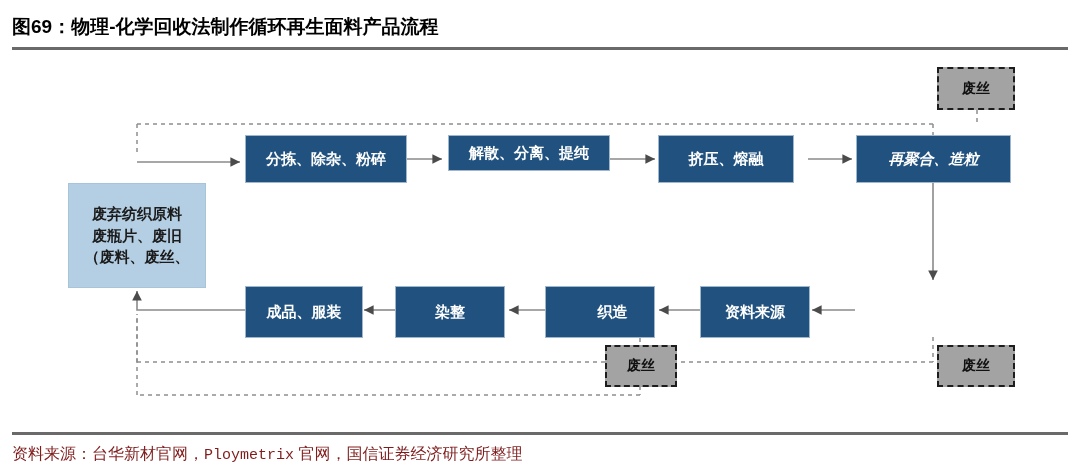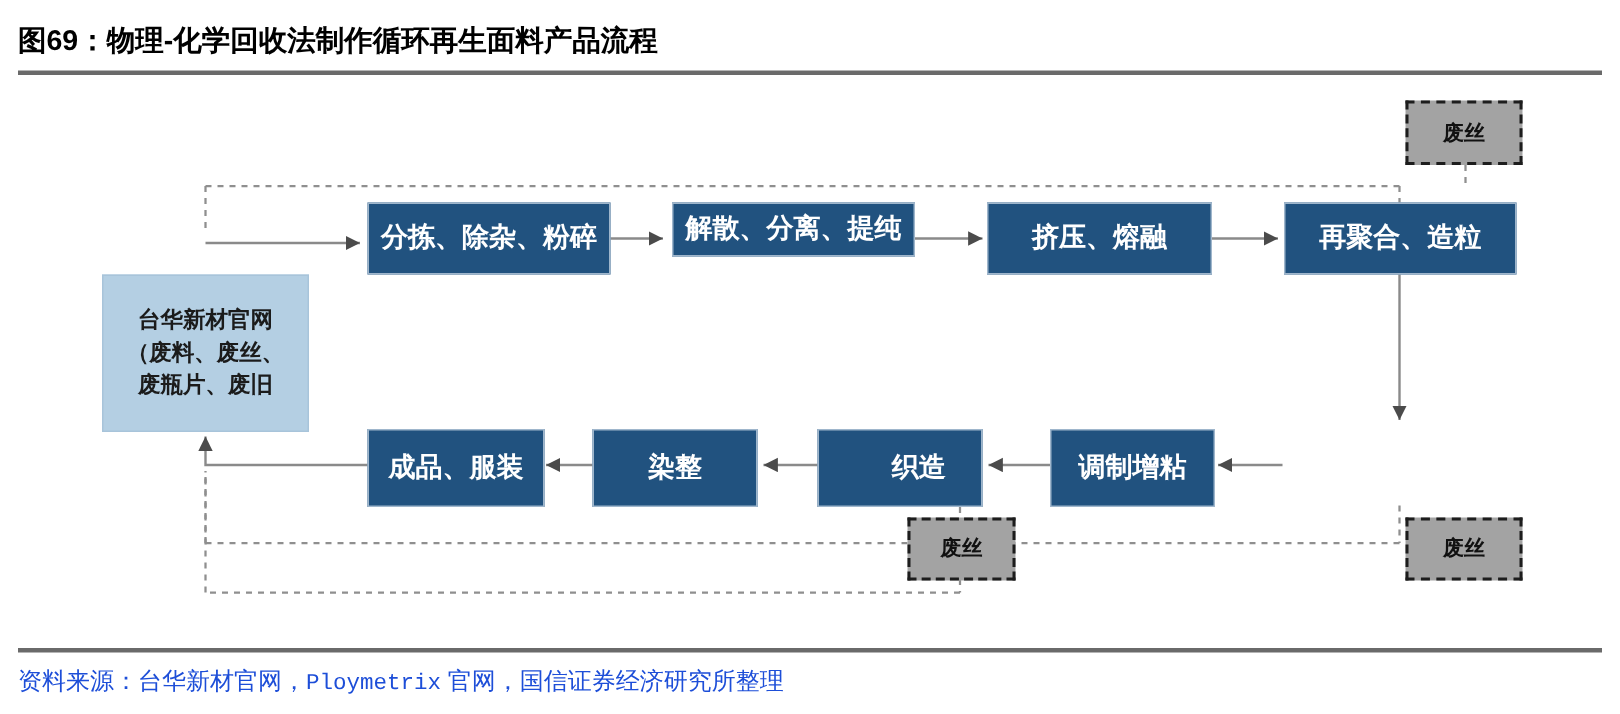--- a/index.html
+++ b/index.html
@@ -33,21 +33,21 @@
   .rule-bottom{
     position:absolute;
     left:12px; top:432px;
     width:1056px; height:3px;
     background:#6a6a6a;
   }
   .source{
     position:absolute;
     left:12px; top:444px;
     font-size:16px;
-    color:#1d4ed8;
+    color:#7f1d1d;
     white-space:nowrap;
   }
   .source .mono{font-family:"Liberation Mono","DejaVu Sans Mono",monospace;font-size:15px;}
 
   
   #flow{position:absolute;left:0;top:52px;width:1080px;height:378px;}
   #wires{position:absolute;left:0;top:0;width:1080px;height:378px;}
 
   .node{
     position:absolute;
@@ -55,21 +55,21 @@
     display:flex;
     align-items:center;
     justify-content:center;
     text-align:center;
     line-height:1.22;
   }
   .node.dark{
     background:#21527f;
     border:1px solid #9fb6cc;
     color:#ffffff;
-    font-size:18px;
+    font-size:15px;
     font-weight:bold;
   }
   .node.light{
     background:#b4cfe3;
     border:1px solid #a8c4da;
     color:#1b1b1b;
     font-size:15px;
     font-weight:bold;
     line-height:1.45;
   }
@@ -131,35 +131,35 @@
         <path d="M137,310 L137,262"></path>
 
         <path d="M640,286 L640,343"></path>
         <path d="M640,343 L137,343"></path>
         <path d="M137,343 L137,262"></path>
       </g>
     </svg>
 
     <div class="node light" style="left:68px;top:131px;width:138px;height:105px;">
       <div>
-        <div>台华新材官网</div>
+        <div>废弃纺织原料</div>
+        <div>废瓶片、废旧</div>
         <div>（废料、废丝、</div>
-        <div>废瓶片、废旧</div>
       </div>
     </div>
 
     <div class="node dark" style="left:245px;top:83px;width:162px;height:48px;">分拣、除杂、粉碎</div>
     <div class="node dark" style="left:448px;top:83px;width:162px;height:36px;">解散、分离、提纯</div>
-    <div class="node dark" style="left:658px;top:83px;width:150px;height:48px;">挤压、熔融</div>
-    <div class="node dark" style="left:856px;top:83px;width:155px;height:48px;">再聚合、造粒</div>
+    <div class="node dark" style="left:658px;top:83px;width:136px;height:48px;">挤压、熔融</div>
+    <div class="node dark" style="left:856px;top:83px;width:155px;height:48px;font-style:italic;">再聚合、造粒</div>
 
     <div class="node dark" style="left:245px;top:234px;width:118px;height:52px;">成品、服装</div>
     <div class="node dark" style="left:395px;top:234px;width:110px;height:52px;">染整</div>
     <div class="node dark" style="left:545px;top:234px;width:110px;height:52px;padding-left:25px;">织造</div>
-    <div class="node dark" style="left:700px;top:234px;width:110px;height:52px;">调制增粘</div>
+    <div class="node dark" style="left:700px;top:234px;width:110px;height:52px;">资料来源</div>
 
     <div class="node waste" style="left:937px;top:15px;width:78px;height:43px;">废丝</div>
     <div class="node waste" style="left:605px;top:293px;width:72px;height:42px;">废丝</div>
     <div class="node waste" style="left:937px;top:293px;width:78px;height:42px;">废丝</div>
 
   </div>
 
   <div class="rule-bottom"></div>
   <div class="source"><span>资料来源：台华新材官网，</span><span class="mono">Ploymetrix</span><span> 官网，国信证券经济研究所整理</span></div>
 

